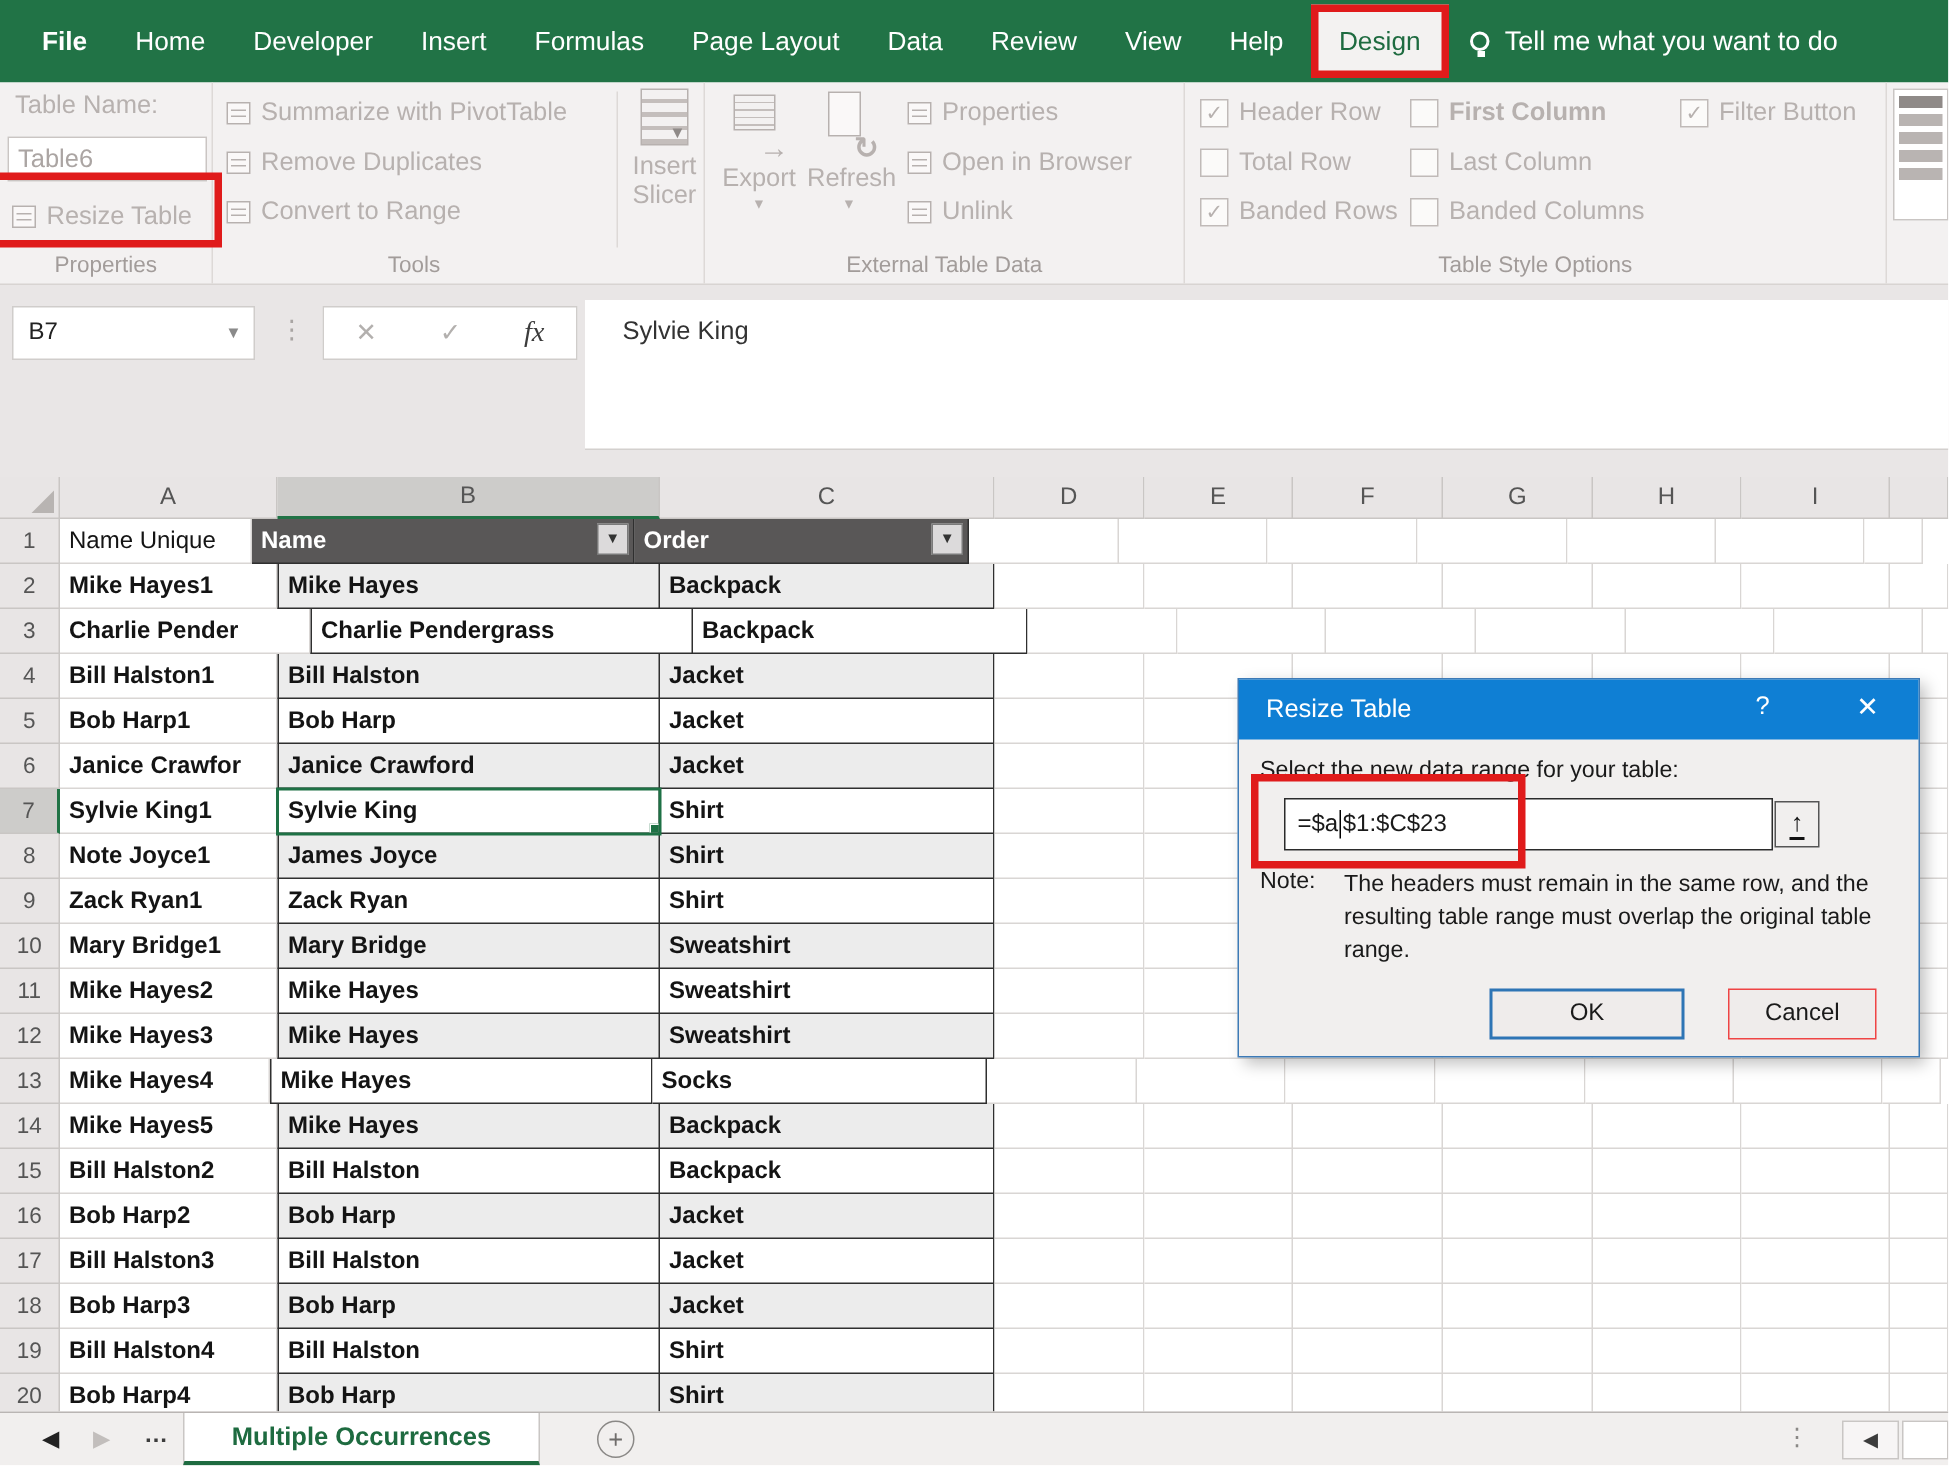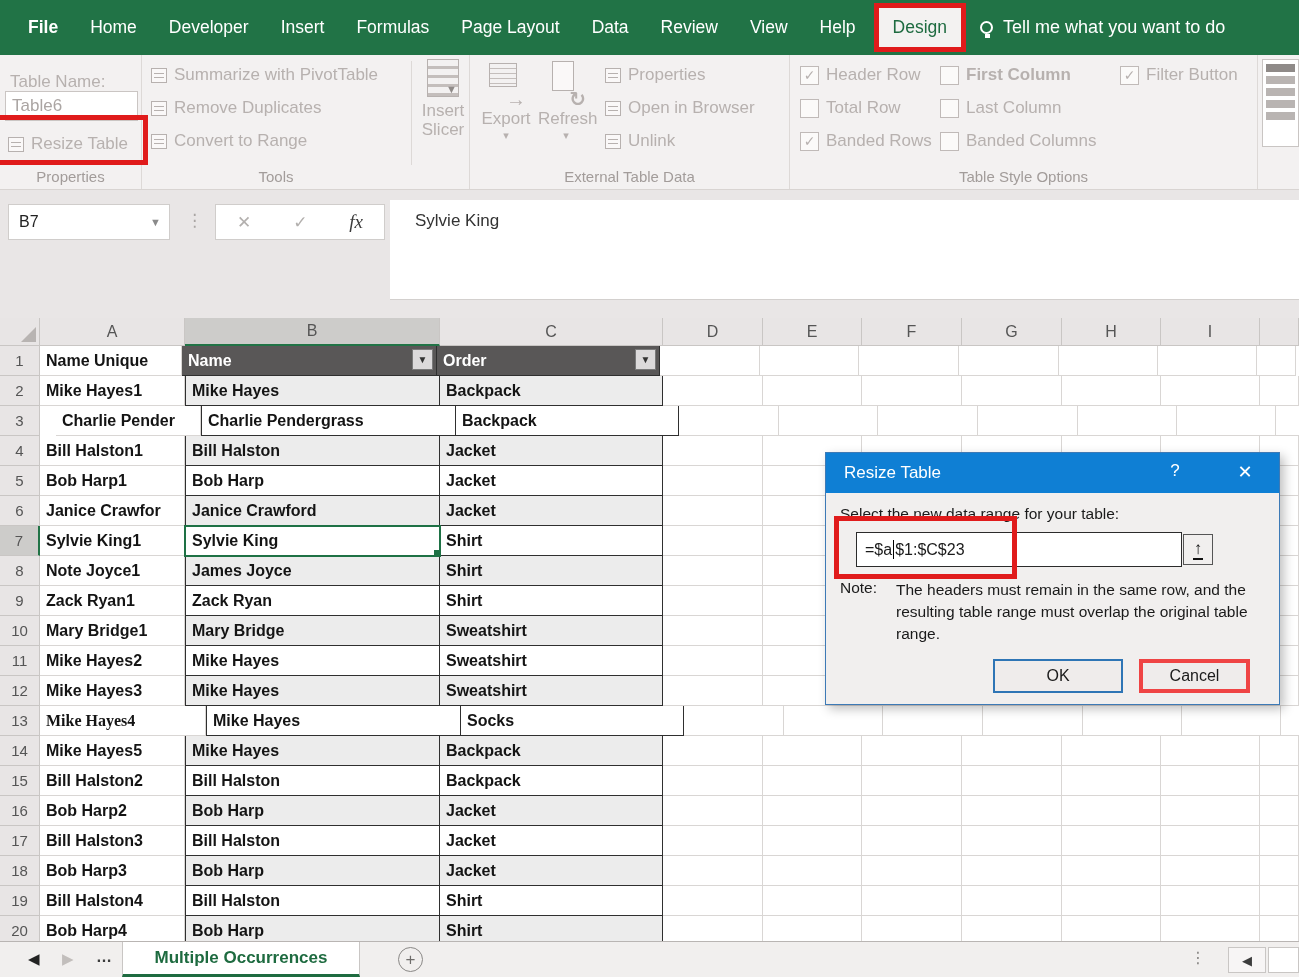--- a/index.html
+++ b/index.html
@@ -103,21 +103,21 @@
           border:1px solid #2b2b2b;display:flex;align-items:center;padding-left:8px;font-size:16px;}
   .caret{display:inline-block;width:1px;height:19px;background:#000;margin:0 1px;}
   #dlg-collapse{position:absolute;left:357px;top:81px;width:30px;height:31px;background:#f1efee;
           border:1px solid #555;display:flex;align-items:center;justify-content:center;}
   #dlg-collapse .up{font-size:17px;font-weight:bold;color:#111;border-bottom:2px solid #111;line-height:1;padding:0 1px 1px;}
   #dlg-note-label{position:absolute;left:14px;top:126px;}
   #dlg-note{position:absolute;left:70px;top:126px;width:388px;line-height:22px;}
   .dlg-btn{position:absolute;top:206px;height:34px;display:flex;align-items:center;justify-content:center;
           font-size:16px;background:#efeceb;}
   #btn-ok{left:167px;width:130px;border:2px solid #2e75b5;}
-  #btn-cancel{left:313px;width:111px;border:4px solid #ef4444;}
+  #btn-cancel{left:326px;width:99px;border:1px solid #ef4444;}
 
   
   #sheetbar{position:absolute;left:0;top:941px;width:1299px;height:36px;background:#f1efee;
             border-top:1px solid #b9b5b3;font-size:16px;color:#444;}
   .nav-l{position:absolute;left:28px;top:8px;font-size:15px;color:#222;}
   .nav-r{position:absolute;left:62px;top:8px;font-size:15px;color:#c2bebc;}
   .dots3{position:absolute;left:96px;top:6px;font-weight:bold;color:#3c3c3c;letter-spacing:2px;}
   #sheettab{position:absolute;left:122px;top:0;width:238px;height:35px;background:#fff;
             border-right:1px solid #c9c6c4;border-left:1px solid #c9c6c4;border-bottom:3px solid #1e6b40;
             display:flex;align-items:center;justify-content:center;color:#1e6b40;
@@ -153,21 +153,21 @@
       </div>
     <div class="tellme">
       <span class="bulb"></span>
       <span>Tell me what you want to do</span>
     </div>
   </div>
 
   <div id="ribbon">
 
     <div class="rgroup" style="left:0;width:142px;">
-      <div style="position:absolute;left:10px;top:17px;">Table Name:</div>
+      <div style="position:absolute;left:10px;top:5px;">Table Name:</div>
       <div style="position:absolute;left:5px;top:36px;width:133px;height:30px;background:#fff;border:1px solid #cac5c3;display:flex;align-items:center;padding-left:6px;color:#aba5a3;">Table6</div>
       <div class="rrow" style="left:8px;top:76px;">
         <span class="sicon"></span>
         <span>Resize Table</span>
       </div>
       <div class="gtitle">Properties</div>
       <div class="redbox" style="left:-5px;top:60px;width:153px;height:50px;"></div>
     </div>
 
     <div class="rgroup" style="left:143px;width:327px;">
@@ -296,21 +296,21 @@
         <div class="colh" style="width: 100px;">D</div>
         <div class="colh" style="width: 99px;">E</div>
         <div class="colh" style="width: 100px;">F</div>
         <div class="colh" style="width: 100px;">G</div>
         <div class="colh" style="width: 99px;">H</div>
         <div class="colh" style="width: 99px;">I</div>
         <div class="colh" style="width: 39px;"></div>
       </div>
       <div class="g-row">
         <div class="rowh">1</div>
-        <div class="cell" style="width: 142px; font-weight: 700;">Name Unique</div>
+        <div class="cell" style="width: 128px; font-weight: 400;">Name Unique</div>
         <div class="cell th" style="width: 255px;">Name<span class="filterbtn">▼</span></div>
         <div class="cell th" style="width: 223px;">Order<span class="filterbtn">▼</span></div>
         <div class="cell empty" style="width: 100px;"></div>
         <div class="cell empty" style="width: 99px;"></div>
         <div class="cell empty" style="width: 100px;"></div>
         <div class="cell empty" style="width: 100px;"></div>
         <div class="cell empty" style="width: 99px;"></div>
         <div class="cell empty" style="width: 99px;"></div>
         <div class="cell empty" style="width: 39px;"></div>
       </div>
@@ -322,21 +322,21 @@
         <div class="cell empty" style="width: 100px;"></div>
         <div class="cell empty" style="width: 99px;"></div>
         <div class="cell empty" style="width: 100px;"></div>
         <div class="cell empty" style="width: 100px;"></div>
         <div class="cell empty" style="width: 99px;"></div>
         <div class="cell empty" style="width: 99px;"></div>
         <div class="cell empty" style="width: 39px;"></div>
       </div>
       <div class="g-row">
         <div class="rowh">3</div>
-        <div class="cell" style="width: 145px; margin-left: 16px;">Charlie Pender</div>
+        <div class="cell" style="width: 167px;">Charlie Pender</div>
         <div class="cell tcell first" style="width: 255px;">Charlie Pendergrass</div>
         <div class="cell tcell" style="width: 223px;">Backpack</div>
         <div class="cell empty" style="width: 100px;"></div>
         <div class="cell empty" style="width: 99px;"></div>
         <div class="cell empty" style="width: 100px;"></div>
         <div class="cell empty" style="width: 100px;"></div>
         <div class="cell empty" style="width: 99px;"></div>
         <div class="cell empty" style="width: 99px;"></div>
         <div class="cell empty" style="width: 39px;"></div>
       </div>
@@ -452,21 +452,21 @@
         <div class="cell empty" style="width: 100px;"></div>
         <div class="cell empty" style="width: 99px;"></div>
         <div class="cell empty" style="width: 100px;"></div>
         <div class="cell empty" style="width: 100px;"></div>
         <div class="cell empty" style="width: 99px;"></div>
         <div class="cell empty" style="width: 99px;"></div>
         <div class="cell empty" style="width: 39px;"></div>
       </div>
       <div class="g-row">
         <div class="rowh">13</div>
-        <div class="cell" style="width: 166px; font-family: Liberation Serif, serif;">Mike Hayes4</div>
+        <div class="cell" style="width: 140px;">Mike Hayes4</div>
         <div class="cell tcell first" style="width: 255px;">Mike Hayes</div>
         <div class="cell tcell" style="width: 223px;">Socks</div>
         <div class="cell empty" style="width: 100px;"></div>
         <div class="cell empty" style="width: 99px;"></div>
         <div class="cell empty" style="width: 100px;"></div>
         <div class="cell empty" style="width: 100px;"></div>
         <div class="cell empty" style="width: 99px;"></div>
         <div class="cell empty" style="width: 99px;"></div>
         <div class="cell empty" style="width: 39px;"></div>
       </div>

